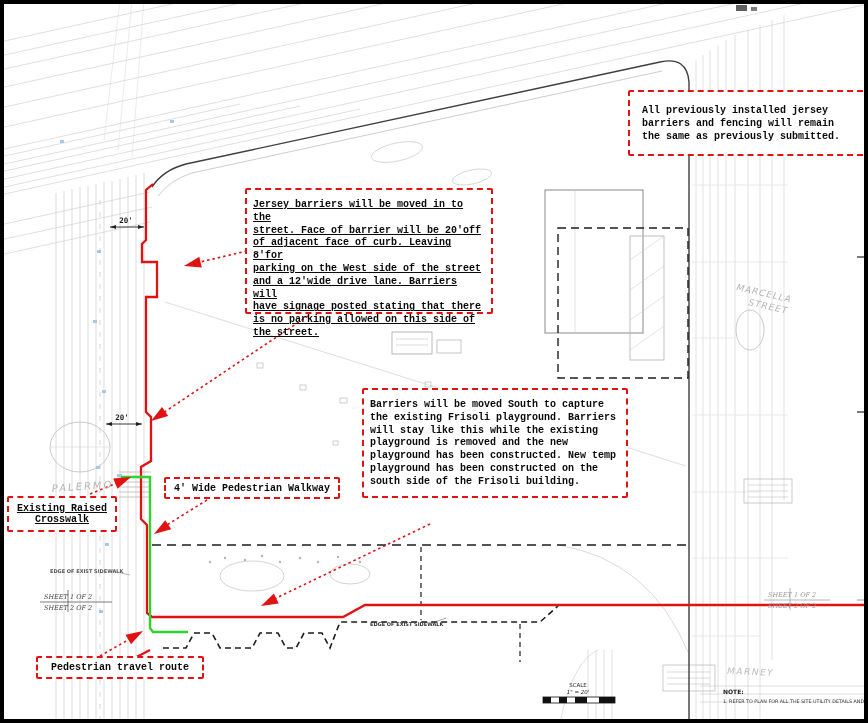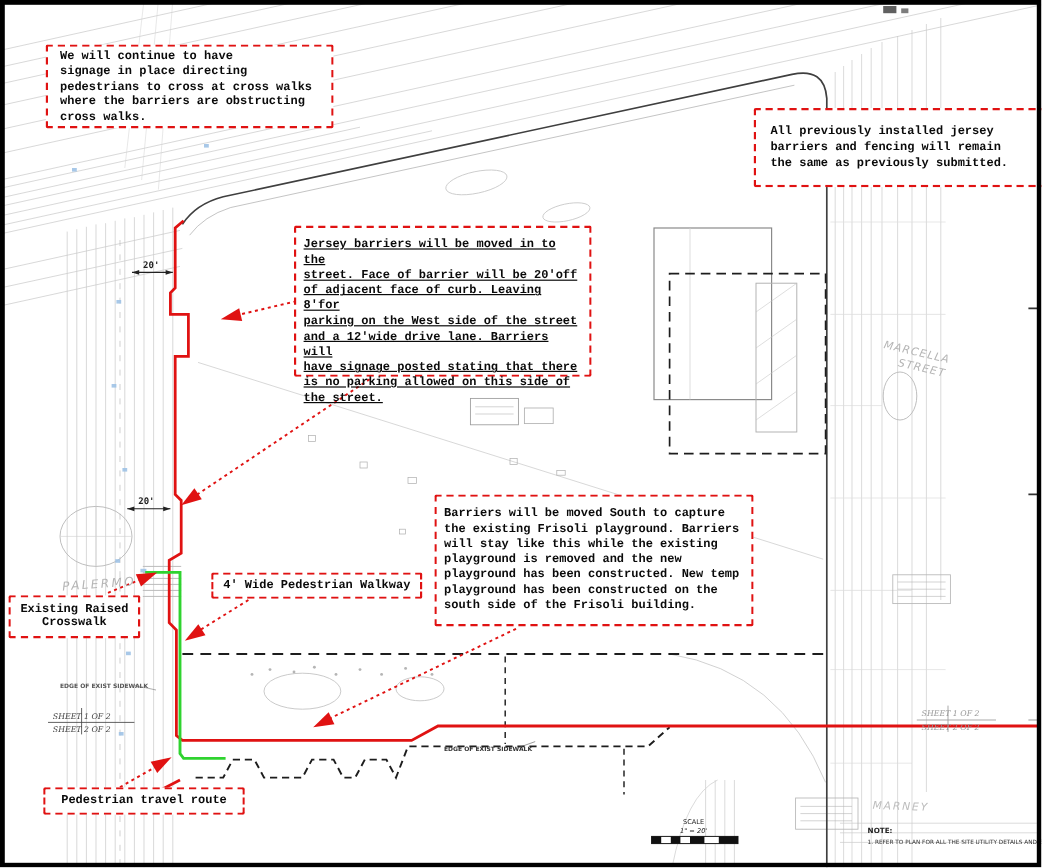--- a/index.html
+++ b/index.html
@@ -10,23 +10,23 @@
   .callout{position:absolute;background:#fff;border:2px dashed #e01212;border-radius:2px;
            color:#0a0a0a;font:bold 10px/12.8px "Liberation Mono","DejaVu Sans Mono",monospace;
            white-space:pre-line;z-index:10;box-sizing:border-box;}
   .label-box{position:absolute;background:#fff;border:2px dashed #e01212;border-radius:2px;
              color:#0a0a0a;font:bold 10px/11px "Liberation Mono","DejaVu Sans Mono",monospace;
              display:flex;align-items:center;justify-content:center;text-align:center;
              z-index:10;box-sizing:border-box;white-space:pre-line;}
   #co-signage{left:38px;top:37px;width:240px;height:70px;padding:3px 10px;}
   #co-prev{left:628px;top:90px;width:245px;height:66px;padding:13px 12px;}
   #co-jersey{left:245px;top:188px;width:248px;height:126px;padding:9px 6px;text-decoration:underline;}
-  #co-south{left:362px;top:412px;width:266px;height:110px;padding:9px 6px;}
-  #co-walkway{left:176px;top:477px;width:176px;height:22px;font-family:Liberation Mono, monospace;}
-  #co-crosswalk{left:7px;top:496px;width:110px;height:36px;}
+  #co-south{left:362px;top:388px;width:266px;height:110px;padding:9px 6px;}
+  #co-walkway{left:164px;top:477px;width:176px;height:22px;font-family:Liberation Mono, monospace;}
+  #co-crosswalk{left:7px;top:496px;width:110px;height:36px;text-decoration:underline;}
   #co-route{left:36px;top:656px;width:168px;height:23px;}
 </style>
 </head>
 <body>
 
 <div class="page">
 
 <svg class="plan-svg" width="868" height="723" viewBox="0 0 868 723">
 
   <g stroke="#c6c6c6" stroke-width="0.7" opacity="0.8">
@@ -261,25 +261,20 @@
     <rect x="575" y="697" width="12" height="6" fill="#111111"></rect>
     <rect x="599" y="697" width="16" height="6" fill="#111111"></rect>
   </g>
 
   <g font-family="DejaVu Sans, sans-serif">
     <text x="723" y="694" font-size="6" font-weight="bold" fill="#222222">NOTE:</text>
     <text x="723" y="703" font-size="4.8" fill="#333333">1. REFER TO PLAN FOR ALL THE SITE UTILITY DETAILS AND EROSION CONTROL.</text>
   </g>
 </svg>
 
-<div class="callout" id="co-signage">We will continue to have
-signage in place directing
-pedestrians to cross at cross walks
-where the barriers are obstructing
-cross walks.</div>
 
 <div class="callout" id="co-prev">All previously installed jersey
 barriers and fencing will remain
 the same as previously submitted.</div>
 
 <div class="callout" id="co-jersey">Jersey barriers will be moved in to the
 street. Face of barrier will be 20'off
 of adjacent face of curb. Leaving 8'for
 parking on the West side of the street
 and a 12'wide drive lane. Barriers will

